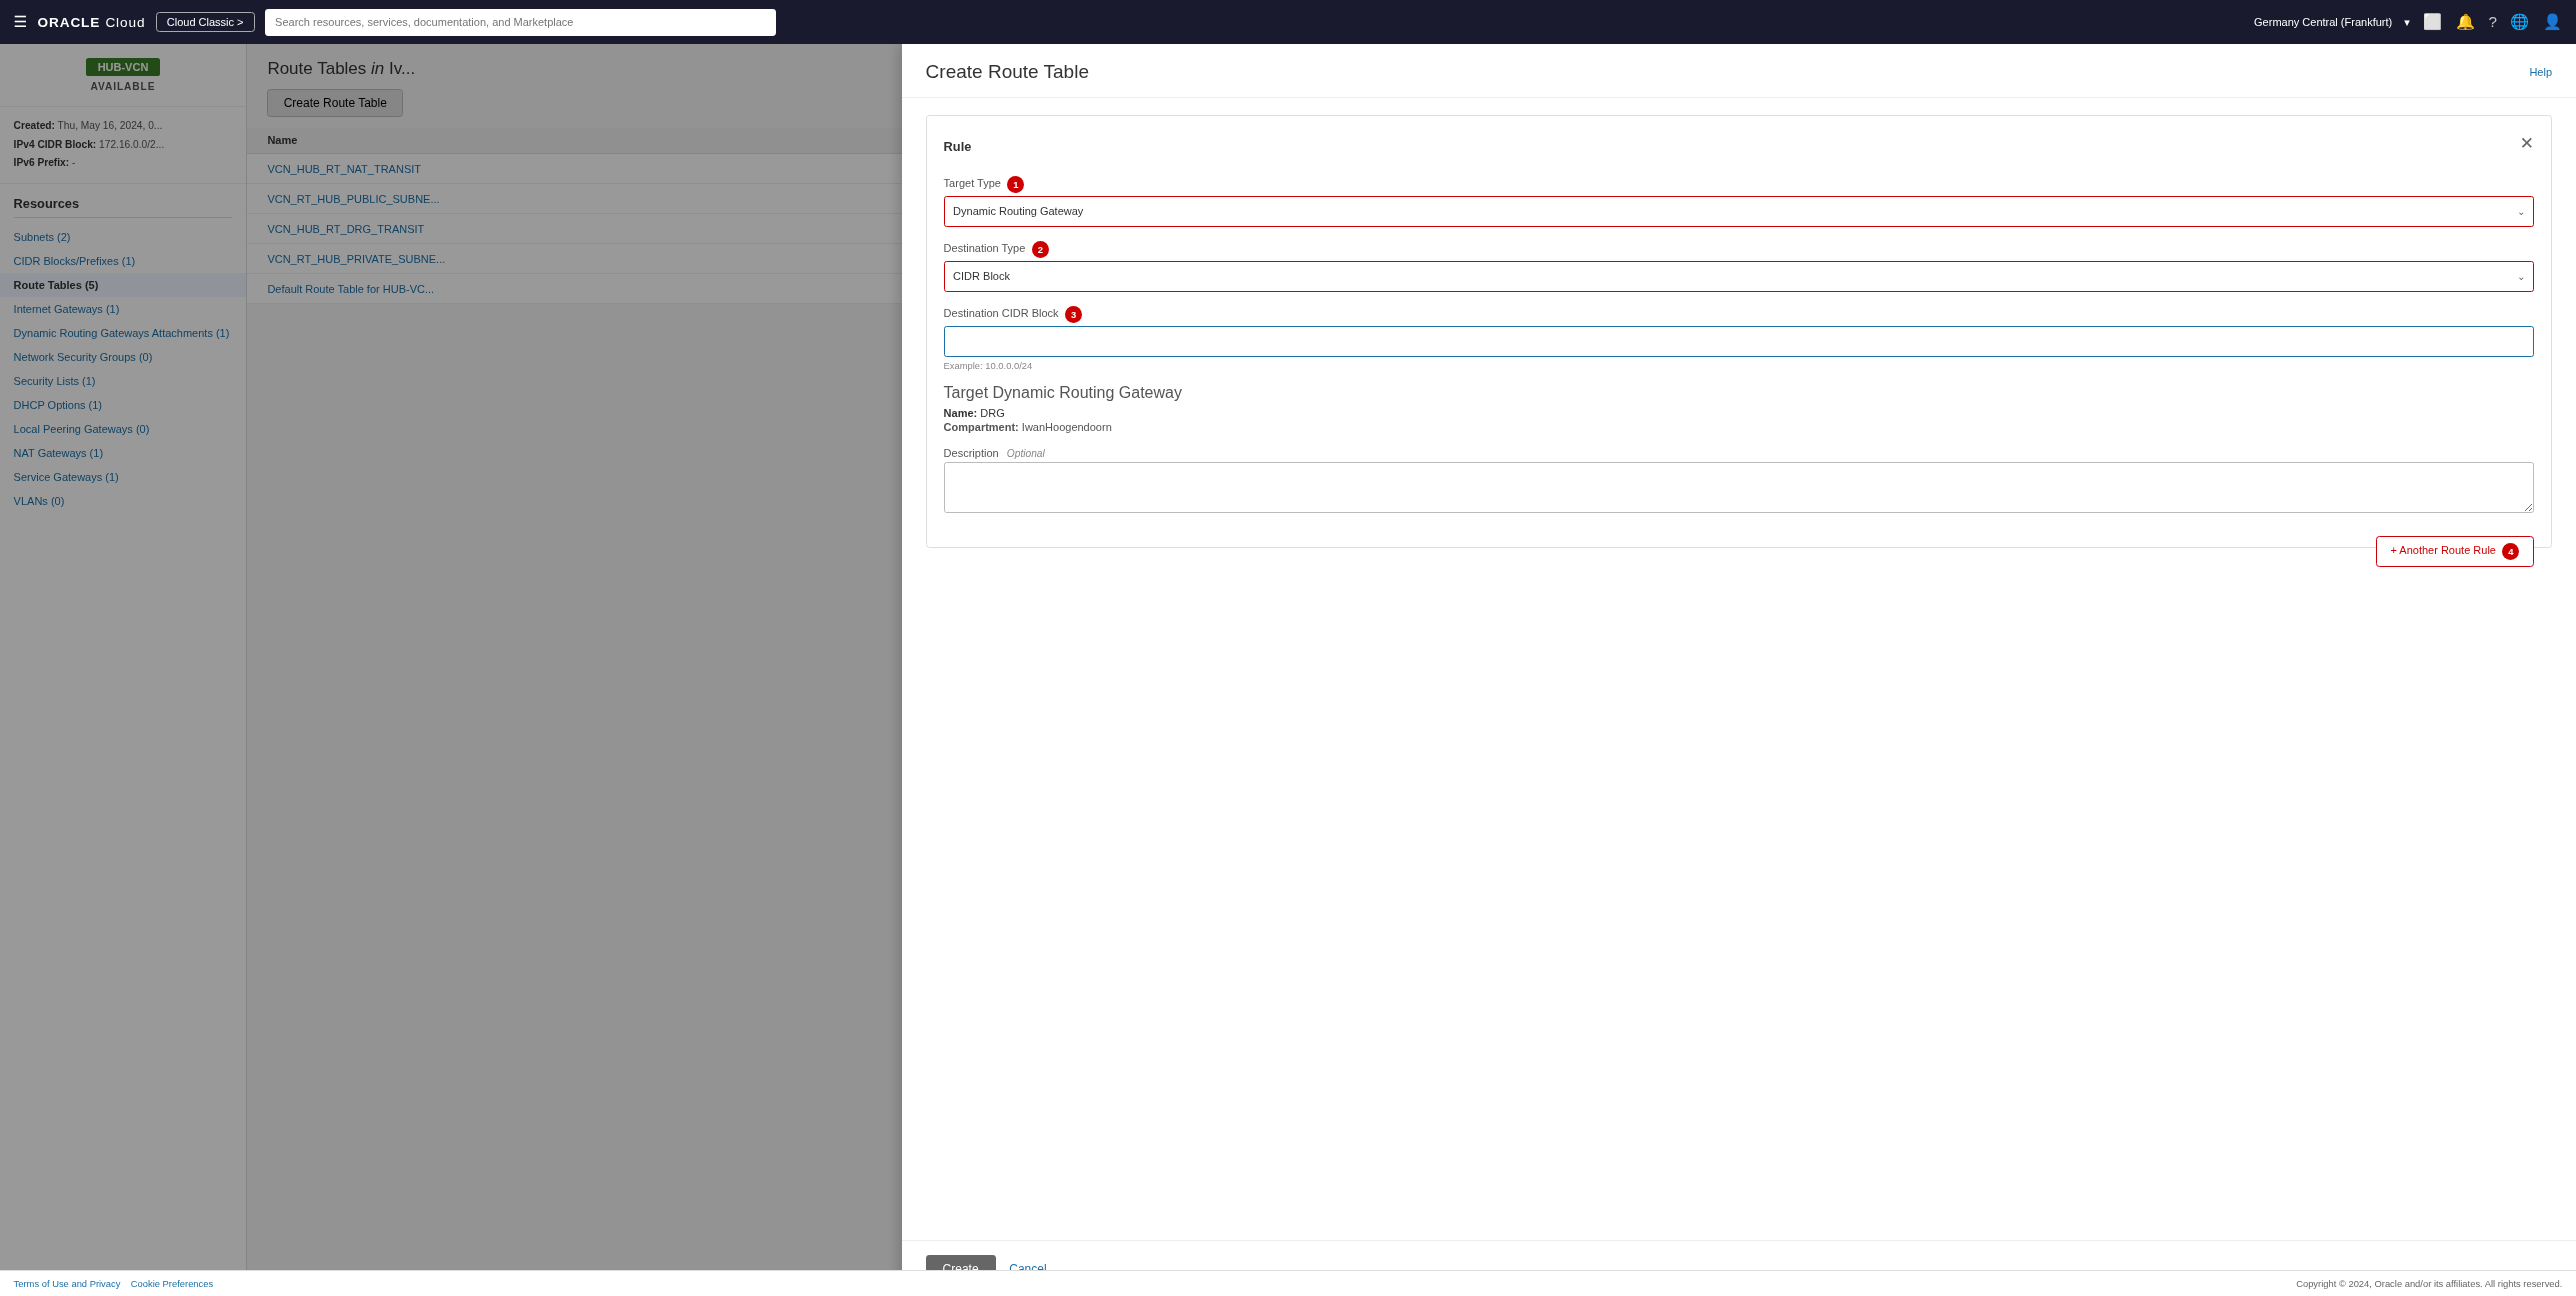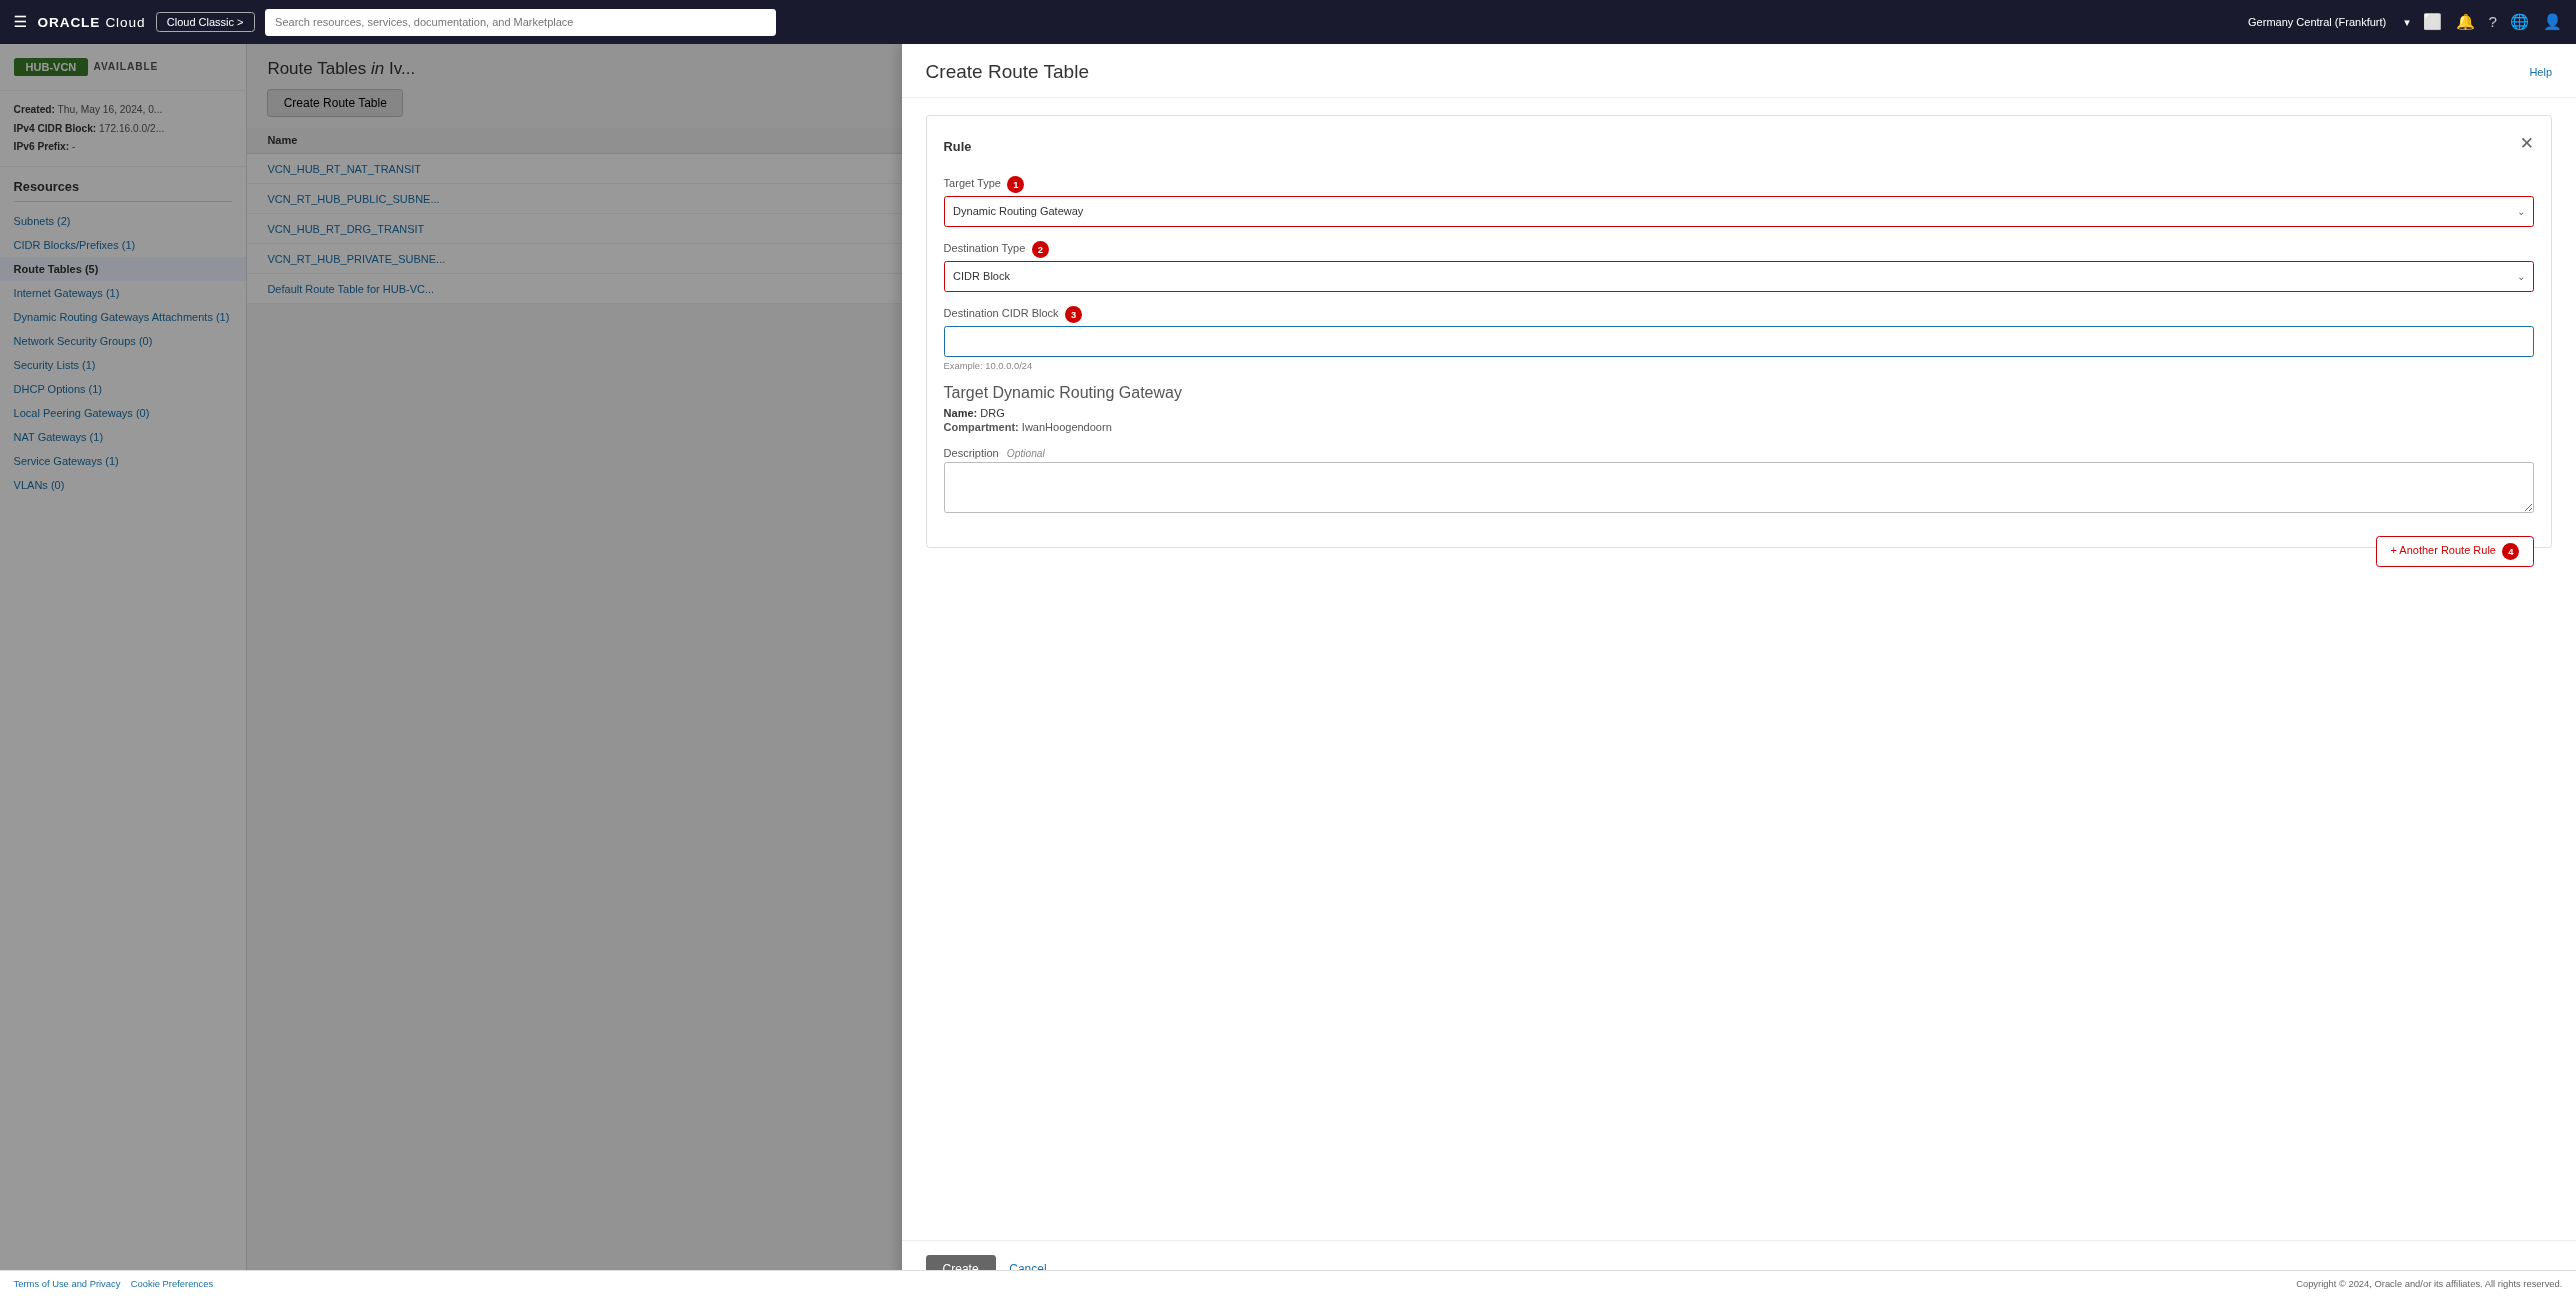--- a/index.html
+++ b/index.html
@@ -18,29 +18,29 @@
       border: 0.9px solid #aaa; color: #fff; background: transparent;
       padding: 3.4px 10.2px; border-radius: 3.4px; font-size: 11px; cursor: pointer;
       white-space: nowrap;
     }
     .topnav-search {
       flex: 1; max-width: 511px; height: 27px; border-radius: 3.4px;
       border: none; padding: 0 10.2px; font-size: 11px; background: #fff;
       color: #333;
     }
     .topnav-right { margin-left: auto; display: flex; align-items: center; gap: 13.6px; }
-    .topnav-region { color: #fff; font-size: 11px; cursor: pointer; display: flex; align-items: center; gap: 18px; }
+    .topnav-region { color: #fff; font-size: 11px; cursor: pointer; display: flex; align-items: center; gap: 12px; }
     .topnav-icon { color: #ccc; font-size: 15.3px; cursor: pointer; }
 
     
     .main-wrapper { display: flex; margin-top: 44px; height: calc(100vh - 44px); overflow: hidden; }
 
     
     .left-panel { width: 247px; min-width: 247px; background: #fff; border-right: 0.9px solid #ddd; overflow-y: auto; padding-bottom: 34px; }
-    .left-top { padding: 13.6px; display: flex; align-items: center; gap: 5.1px; border-bottom: 0.9px solid #eee; text-align: center; }
+    .left-top { padding: 13.6px; display: flex; flex-direction: column; align-items: center; gap: 5.1px; border-bottom: 0.9px solid #eee; text-align: center; }
     .vcn-badge { background: #3a7d28; color: #fff; padding: 3.4px 12px; font-size: 11px; font-weight: 600; border-radius: 2.6px; }
     .vcn-status { font-size: 10.2px; color: #555; font-weight: 600; letter-spacing: 0.9px; }
     .left-info { padding: 10.2px 13.6px; border-bottom: 0.9px solid #eee; font-size: 10.2px; color: #555; line-height: 1.8; }
     .left-info strong { color: #333; }
     .resources-title { padding: 12px 13.6px 6.8px; font-size: 12.8px; font-weight: 600; color: #333; }
     .resources-divider { height: 0.9px; background: #ddd; margin: 0 13.6px 6.8px; }
     .resource-item { padding: 6px 13.6px; font-size: 11px; color: #1a6fa8; cursor: pointer; }
     .resource-item.active { font-weight: 700; color: #333; cursor: default; background: #f0f5ff; }
 
     

